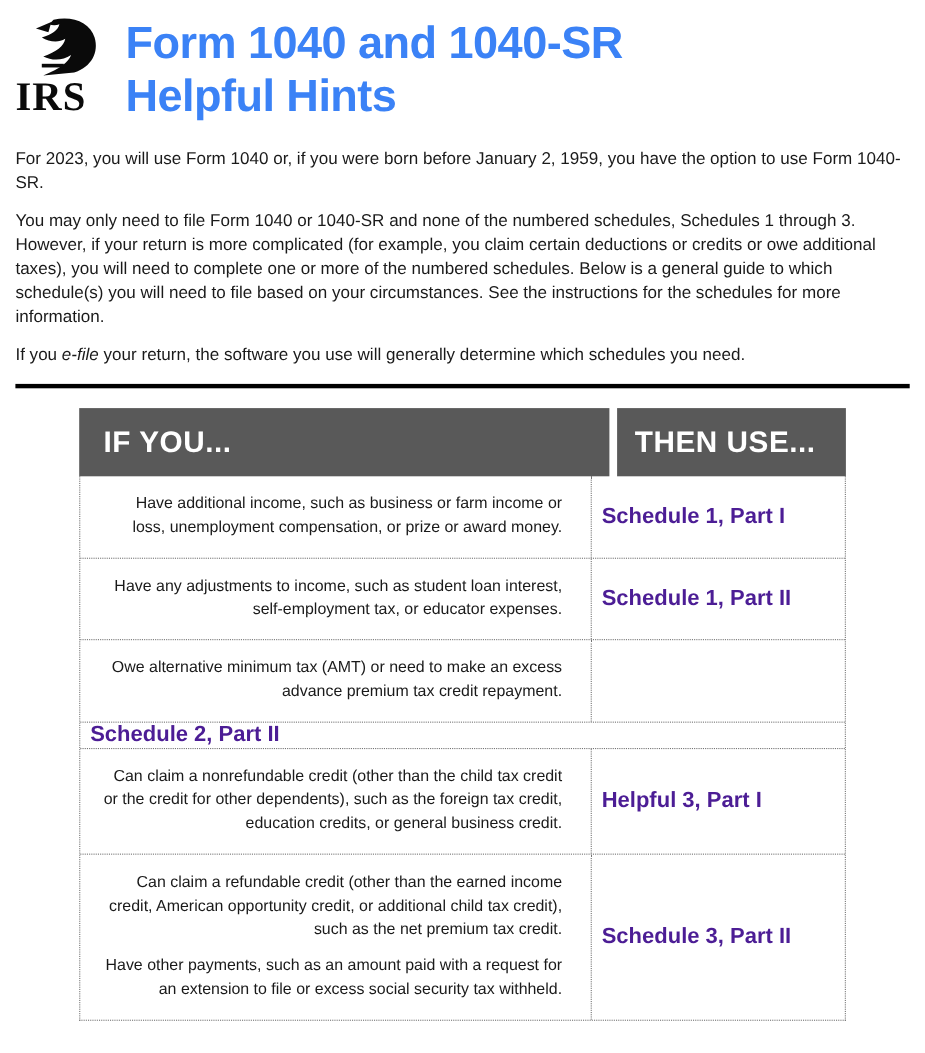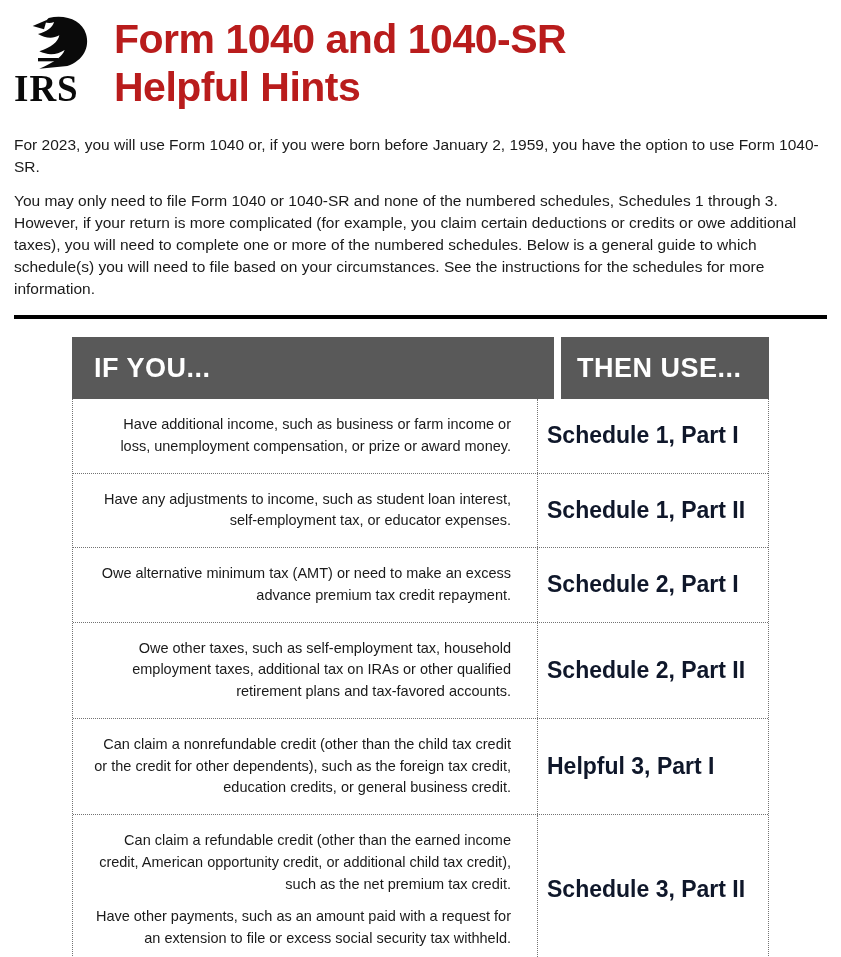--- a/index.html
+++ b/index.html
@@ -28,21 +28,21 @@
     font-size: 37px;
     line-height: 1.0;
     letter-spacing: 1px;
     color: #0a0a0a;
   }
   .title {
     font-size: 41px;
     font-weight: 700;
     line-height: 1.16;
     letter-spacing: -0.5px;
-    color: #b91c1c;
+    color: #3b82f6;
     padding-top: 6px;
   }
 
   
   .intro { margin-top: 23px; }
   .intro p {
     font-size: 15.5px;
     line-height: 1.42;
     margin-top: 12px;
     color: #1a1a1a;
@@ -87,22 +87,22 @@
   }
   .td-if p { font-size: 14.5px; line-height: 1.5; color: #1a1a1a; }
   .td-if p + p { margin-top: 11px; }
   .td-then {
     flex: 1;
     display: flex;
     align-items: center;
     padding-left: 9px;
     padding-right: 4px;
     font-weight: 700;
-    font-size: 23px;
-    color: #0f172a;
+    font-size: 20px;
+    color: #4c1d95;
   }
 </style>
 </head>
 <body>
 
 <div class="page">
 
   <header class="masthead">
     <div class="logo">
       <span class="eagle">
@@ -118,20 +118,21 @@
     </div>
     <h1 class="title">
       <span>Form 1040 and 1040-SR</span><br>
       <span>Helpful Hints</span>
     </h1>
   </header>
 
   <div class="intro">
     <p>For 2023, you will use Form 1040 or, if you were born before January 2, 1959, you have the option to use Form 1040-SR.</p>
     <p>You may only need to file Form 1040 or 1040-SR and none of the numbered schedules, Schedules 1 through 3. However, if your return is more complicated (for example, you claim certain deductions or credits or owe additional taxes), you will need to complete one or more of the numbered schedules. Below is a general guide to which schedule(s) you will need to file based on your circumstances. See the instructions for the schedules for more information.</p>
+    <p><span>If you </span><span class="efile">e-file</span><span> your return, the software you use will generally determine which schedules you need.</span></p>
   </div>
 
   <hr class="rule">
 
   <div class="hint-table">
 
     <div class="thead">
       <div class="th th-if">IF YOU...</div>
       <div class="th th-then">THEN USE...</div>
     </div>
@@ -149,27 +150,23 @@
         <div class="td-if">
           <p>Have any adjustments to income, such as student loan interest, self-employment tax, or educator expenses.</p>
         </div>
         <div class="td-then">Schedule 1, Part II</div>
       </div>
 
       <div class="trow">
         <div class="td-if">
           <p>Owe alternative minimum tax (AMT) or need to make an excess advance premium tax credit repayment.</p>
         </div>
-        <div class="td-then">Schedule 2, Part I</div>
       </div>
 
       <div class="trow">
-        <div class="td-if">
-          <p>Owe other taxes, such as self-employment tax, household employment taxes, additional tax on IRAs or other qualified retirement plans and tax-favored accounts.</p>
-        </div>
         <div class="td-then">Schedule 2, Part II</div>
       </div>
 
       <div class="trow">
         <div class="td-if">
           <p>Can claim a nonrefundable credit (other than the child tax credit or the credit for other dependents), such as the foreign tax credit, education credits, or general business credit.</p>
         </div>
         <div class="td-then">Helpful 3, Part I</div>
       </div>
 

